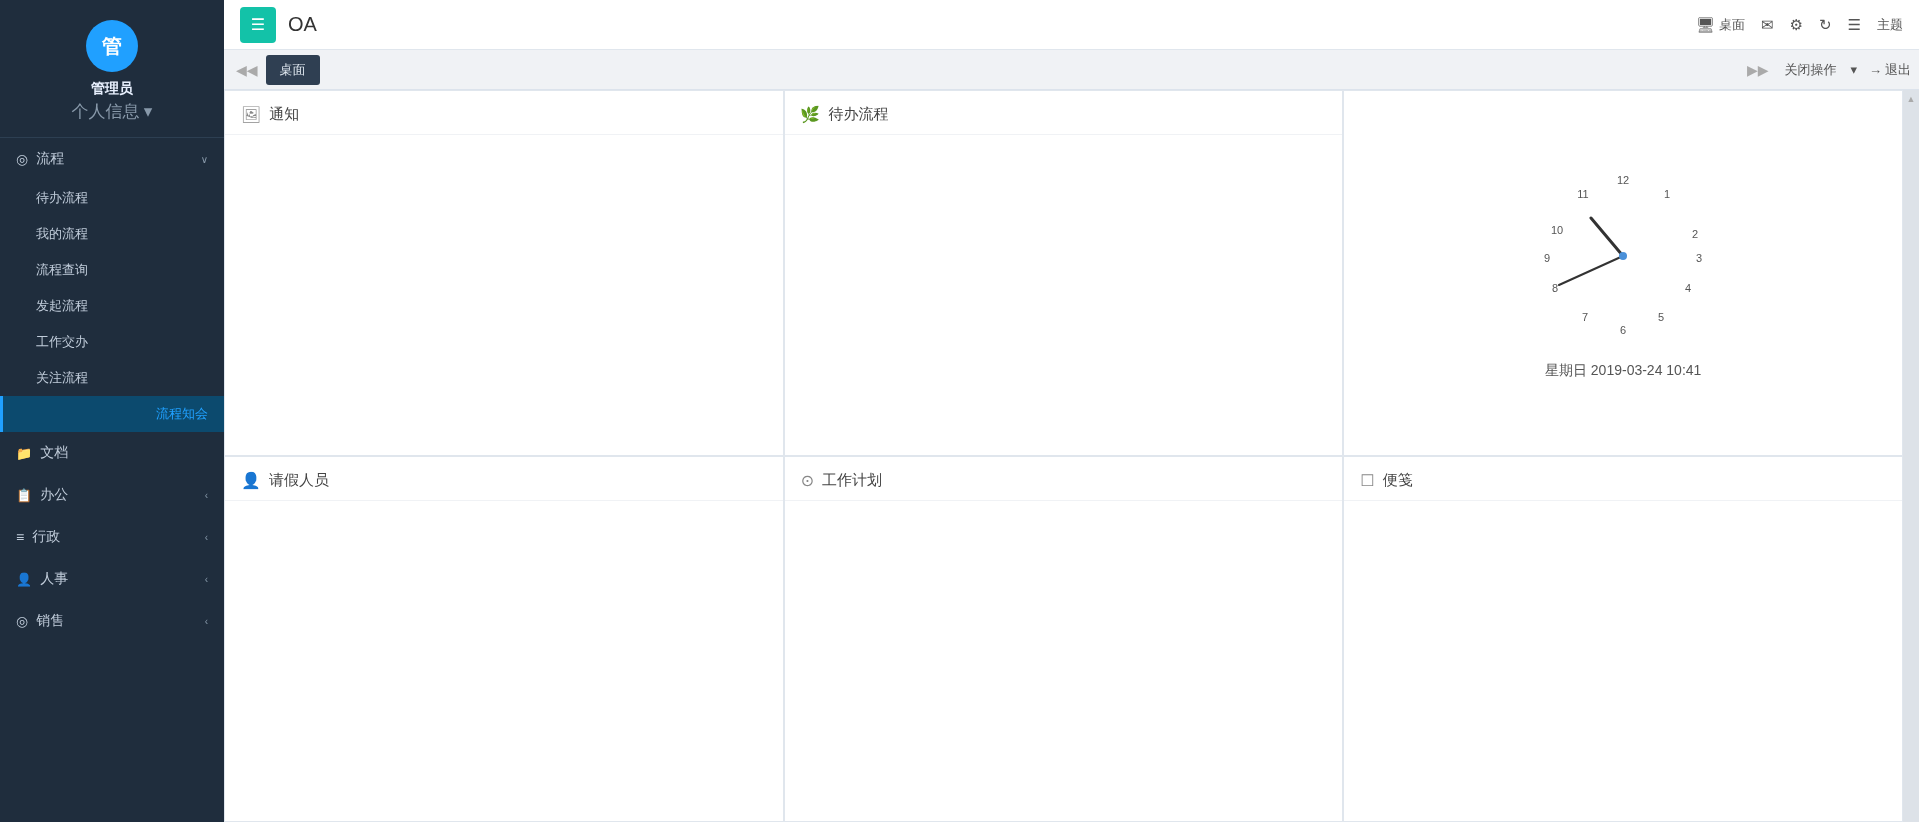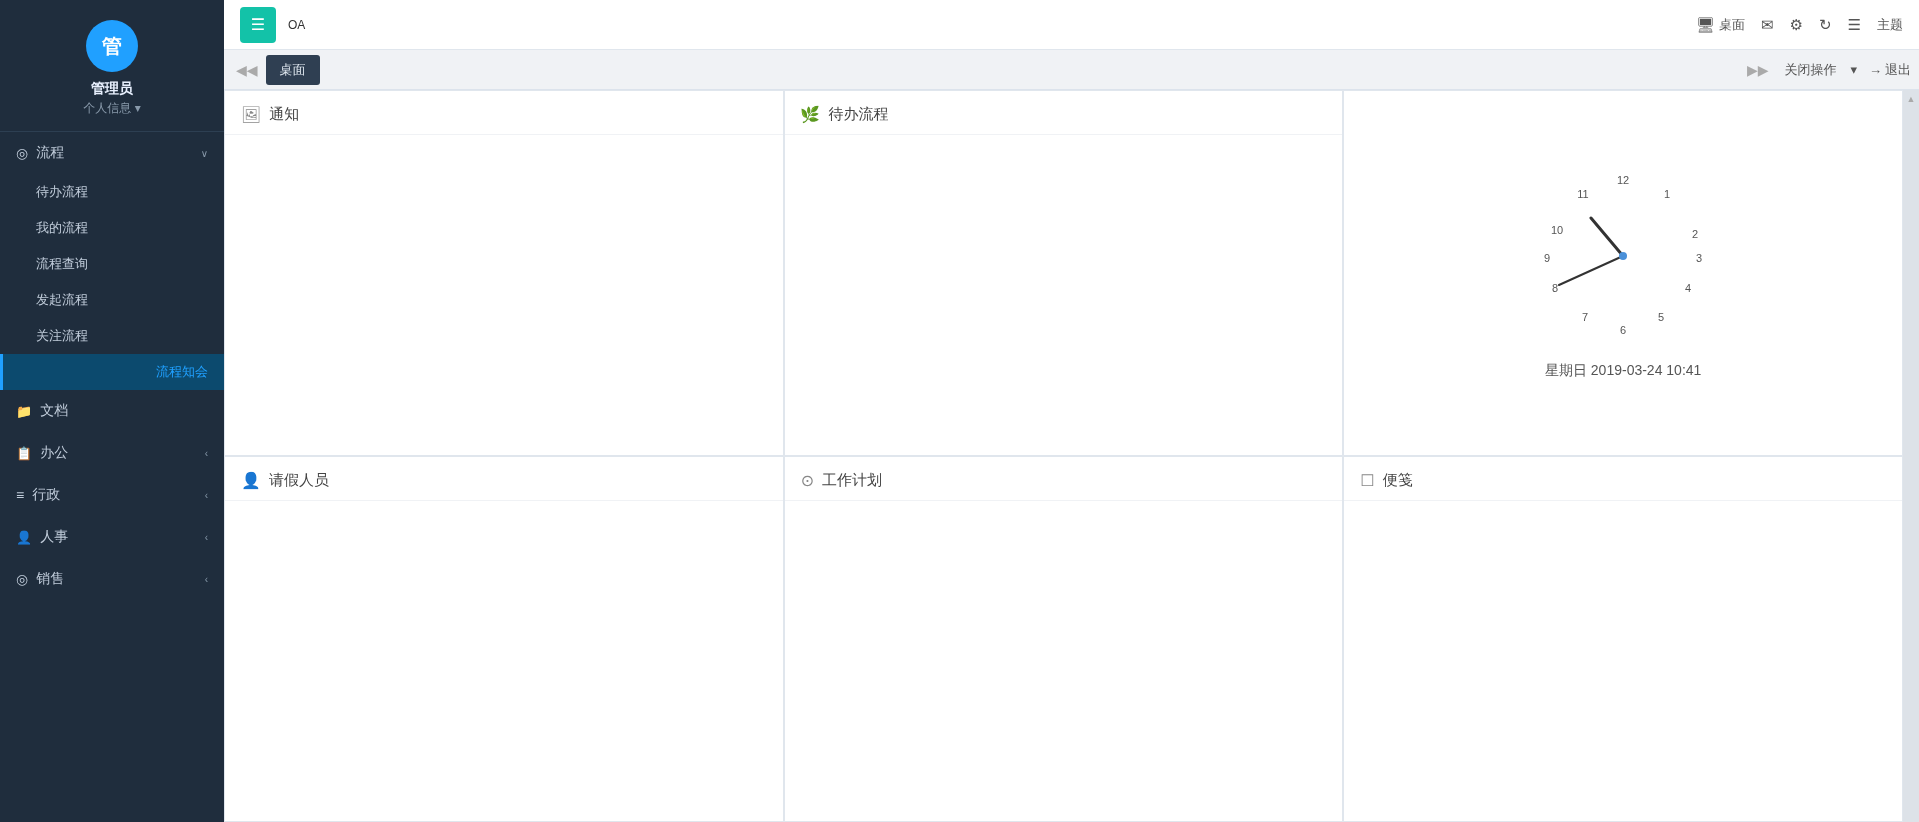--- a/index.html
+++ b/index.html
@@ -25,21 +25,21 @@
     }
     .avatar-circle {
       width: 52px; height: 52px;
       background: #20a0ff;
       border-radius: 50%;
       display: flex; align-items: center; justify-content: center;
       color: white; font-size: 20px; font-weight: bold;
       margin-bottom: 8px;
     }
     .user-name { color: #e8f0fe; font-size: 14px; font-weight: 600; }
-    .user-info { color: #8899aa; font-size: 12px; cursor: pointer; margin-top: 2px; }
+    .user-info { color: #8899aa; font-size: 17px; cursor: pointer; margin-top: 2px; font-family: Liberation Serif, serif; }
 
     .sidebar-section {
       padding: 0;
     }
     .sidebar-group-header {
       display: flex; align-items: center; justify-content: space-between;
       padding: 12px 16px;
       color: #c0ccda;
       cursor: pointer;
       font-size: 14px;
@@ -82,21 +82,21 @@
       box-shadow: 0 1px 4px rgba(0,0,0,0.07);
     }
     .topbar-left { display: flex; align-items: center; gap: 12px; }
     .menu-toggle-btn {
       background: #13c2a8;
       border: none; border-radius: 4px;
       width: 36px; height: 36px;
       display: flex; align-items: center; justify-content: center;
       cursor: pointer; color: white; font-size: 16px;
     }
-    .app-title { font-size: 12px; color: #333; font-weight: 500; }
+    .app-title { font-size: 20px; color: #333; font-weight: 500; }
     .topbar-right {
       margin-left: auto;
       display: flex; align-items: center; gap: 16px;
       color: #666; font-size: 13px;
     }
     .topbar-right-item {
       display: flex; align-items: center; gap: 4px;
       cursor: pointer; color: #555;
     }
     .topbar-icon { font-size: 15px; }
@@ -212,20 +212,23 @@
         <span>待办流程</span>
       </div>
       <div class="sidebar-sub-item">
         <span>我的流程</span>
       </div>
       <div class="sidebar-sub-item">
         <span>流程查询</span>
       </div>
       <div class="sidebar-sub-item">
         <span>发起流程</span>
+      </div>
+      <div class="sidebar-sub-item">
+        <span>工作交办</span>
       </div>
       <div class="sidebar-sub-item">
         <span>关注流程</span>
       </div>
       <div class="sidebar-sub-item active-item">
         <span>流程知会</span>
       </div>
     </div>
 
     <div class="sidebar-group-header">

